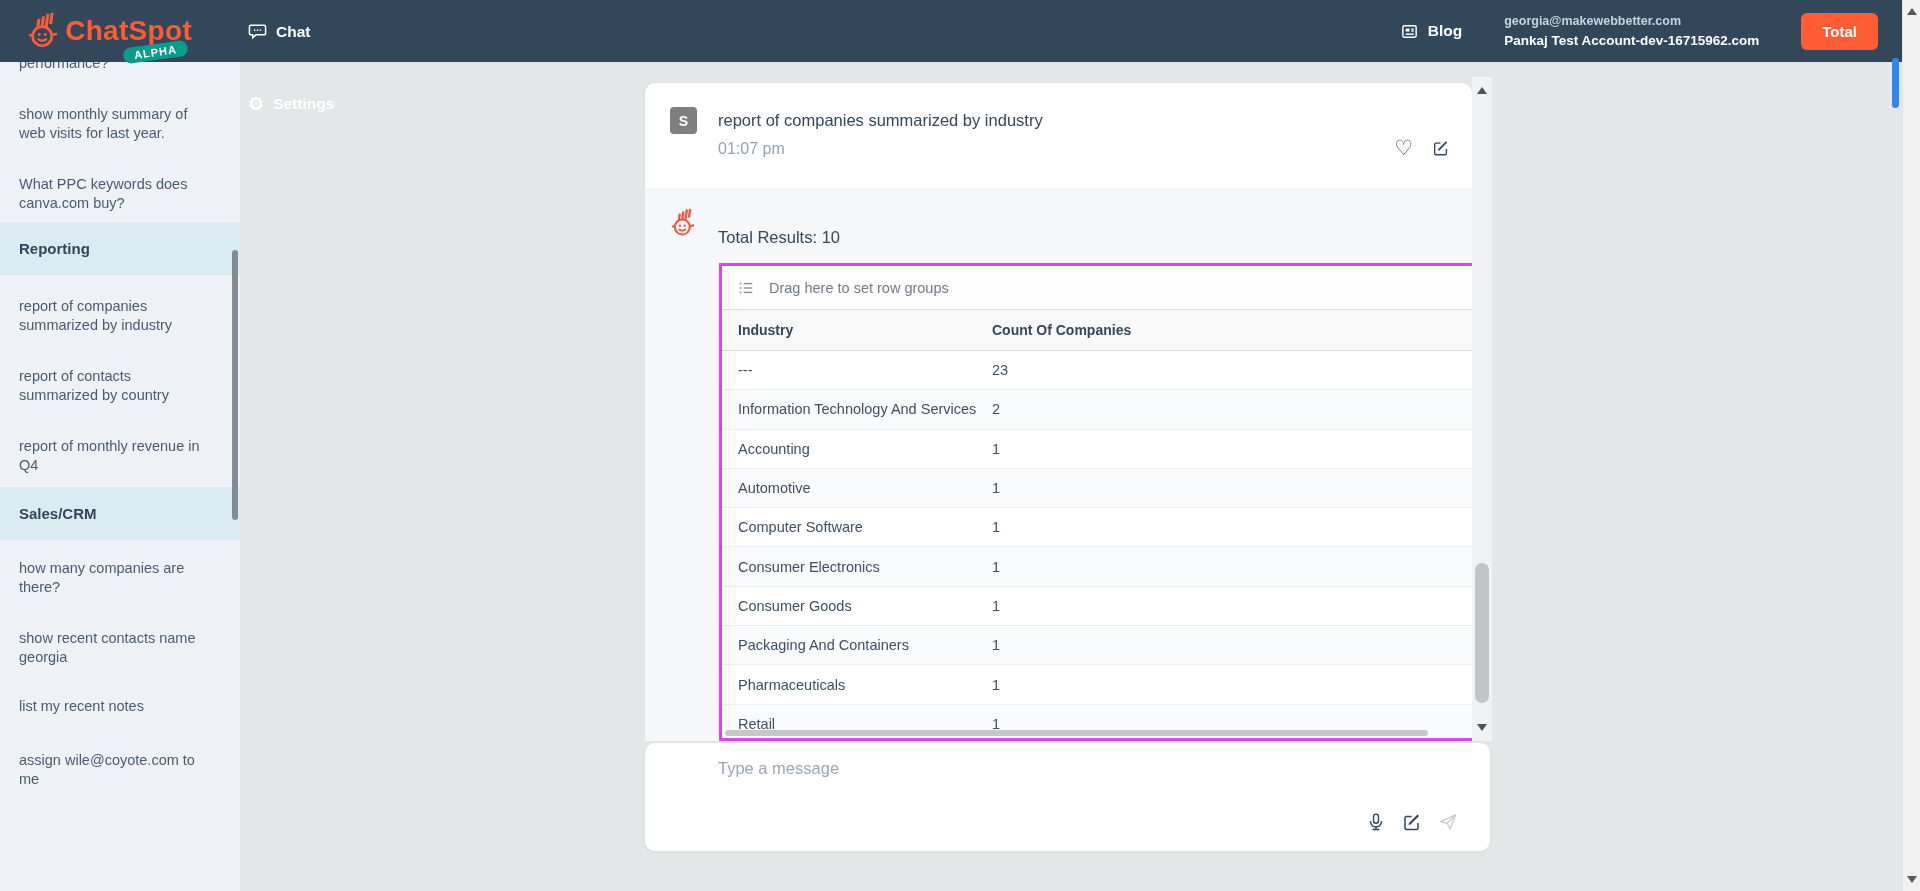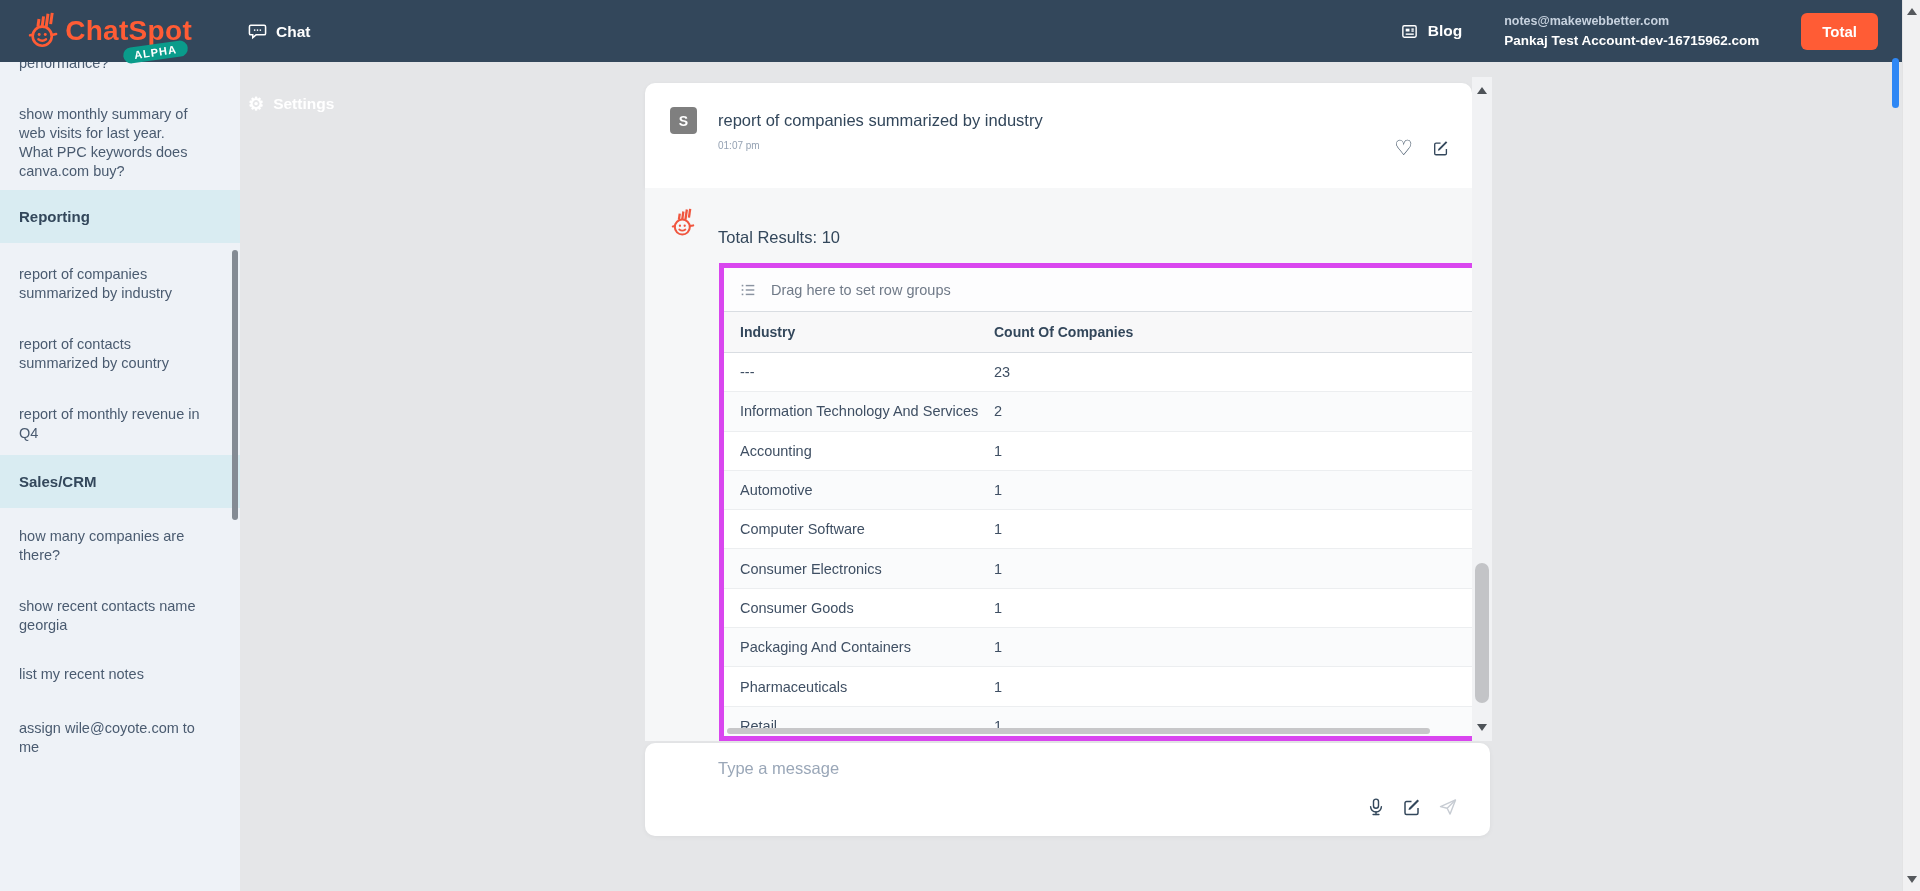--- a/index.html
+++ b/index.html
@@ -37,32 +37,32 @@
                        background:#848b94; border-radius:3px; }
 
   
   .thread { position:absolute; left:645px; top:83px; width:827px; height:658px; }
   .user-msg { position:absolute; left:0; top:0; width:827px; height:105px; background:#fff;
               border-radius:10px 10px 0 0; box-shadow:0 1px 4px rgba(0,0,0,.05); }
   .user-avatar { position:absolute; left:25px; top:24px; width:27px; height:27px; background:#7f7f7f;
                  border-radius:4px; color:#fff; font-weight:bold; font-size:14px;
                  display:flex; align-items:center; justify-content:center; }
   .user-text { position:absolute; left:73px; top:28px; font-size:16.5px; color:#33475b; }
-  .user-time { position:absolute; left:73px; top:57px; font-size:10px; color:#95a2b3; }
+  .user-time { position:absolute; left:73px; top:57px; font-size:16px; color:#95a2b3; }
   .msg-actions { position:absolute; right:22px; top:56px; display:flex; gap:19px; align-items:center; }
   .heart-glyph { font-size:21px; color:#33475b; line-height:18px; cursor:pointer; }
   .icon-18 { width:18px; height:18px; cursor:pointer; }
 
   .bot-msg { position:absolute; left:0; top:105px; width:827px; height:553px;
              background:#f6f7f8; overflow:hidden; }
   .bot-avatar { position:absolute; left:23px; top:20px; width:30px; height:30px; }
   .total-results { position:absolute; left:73px; top:40px; font-size:16.5px; color:#33475b; }
 
   .grid-box { position:absolute; left:74px; top:75px; width:875px; height:478px; background:#fff;
-              border:5px solid #d946ef; overflow:hidden; }
+              border:3px solid #d946ef; overflow:hidden; }
   .drop-zone { height:44px; border-bottom:1px solid #d9dde2; display:flex; align-items:center;
                padding-left:15px; gap:14px; color:#707a88; font-size:14.5px; background:#fdfdfe; }
   .drop-zone svg { width:18px; height:18px; }
   .grid-header { height:41px; background:#f8f8f9; border-bottom:1px solid #d9dde2; display:flex;
                  align-items:center; font-weight:bold; font-size:14px; color:#33475b; }
   .cell.c1 { width:270px; padding-left:16px; }
   .cell.c2 { flex:1; }
   .grid-row { height:39.3px; display:flex; align-items:center; font-size:14.5px; color:#3f4f63;
               border-bottom:1px solid #eceef0; background:#fff; }
   .grid-row.even { background:#fafbfc; }
@@ -72,21 +72,21 @@
   
   .chat-scroll { position:absolute; left:1472px; top:77px; width:20px; height:664px; background:#f1f2f4; }
   .chat-scroll .thumb { position:absolute; top:486px; left:3px; width:14px; height:140px;
                         background:#c3c4c7; border-radius:7px; }
   .tri-up, .tri-down { position:absolute; left:5px; width:0; height:0;
                        border-left:5px solid transparent; border-right:5px solid transparent; }
   .tri-up   { top:10px; border-bottom:7px solid #4e5358; }
   .tri-down { bottom:10px; border-top:7px solid #4e5358; }
 
   
-  .input-card { position:absolute; left:645px; top:743px; width:845px; height:93px; background:#fff;
+  .input-card { position:absolute; left:645px; top:743px; width:845px; height:108px; background:#fff;
                 border-radius:10px; box-shadow:0 1px 5px rgba(0,0,0,.05); }
   .input-card textarea { position:absolute; left:73px; top:16px; width:640px; height:70px; border:none;
                 outline:none; resize:none; background:transparent; font-family:inherit;
                 font-size:16.5px; color:#33475b; }
   .input-card textarea::placeholder { color:#9aa7b8; }
   .input-icons { position:absolute; right:32px; bottom:19px; display:flex; gap:16px; align-items:center; }
   .icon-20 { width:20px; height:20px; cursor:pointer; }
 
   
   .win-scroll { position:absolute; right:0; top:0; width:18px; height:891px; background:#f1f1f2;
@@ -154,31 +154,31 @@
         <svg viewBox="0 0 20 20" fill="none" stroke="#fff" stroke-width="1.5">
           <rect x="3" y="4" width="14" height="12" rx="1.5"></rect>
           <rect x="6" y="7" width="4" height="3" fill="#fff" stroke="none"></rect>
           <line x1="12" y1="7.5" x2="14.5" y2="7.5"></line>
             <line x1="12" y1="9.5" x2="14.5" y2="9.5"></line>
           <line x1="6" y1="12.8" x2="14.5" y2="12.8"></line>
         </svg>
         <span>Blog</span>
       </div>
       <div class="account">
-        <div class="email">notes@makewebbetter.com</div>
+        <div class="email">georgia@makewebbetter.com</div>
         <div class="name">Pankaj Test Account-dev-16715962.com</div>
       </div>
       <button class="logout-btn">Total</button>
     </div>
   </header>
 
   <aside class="sidebar">
     <div id="sidebar-list">
         <div class="side-item" style="margin-bottom: 32px; margin-top: -8px;">performance?</div>
-        <div class="side-item" style="">show monthly summary of web visits for last year.</div>
+        <div class="side-item" style="margin-bottom: 32px;">show monthly summary of web visits for last year.</div>
         <div class="side-item" style="margin-bottom: 9px;">What PPC keywords does canva.com buy?</div>
         <div class="side-cat" style="margin-bottom: 22px;">Reporting</div>
         <div class="side-item" style="margin-bottom: 32px;">report of companies summarized by industry</div>
         <div class="side-item" style="margin-bottom: 32px;">report of contacts summarized by country</div>
         <div class="side-item" style="margin-bottom: 12px;">report of monthly revenue in Q4</div>
         <div class="side-cat" style="margin-bottom: 19px;">Sales/CRM</div>
         <div class="side-item" style="margin-bottom: 32px;">how many companies are there?</div>
         <div class="side-item" style="margin-bottom: 30px;">show recent contacts name georgia</div>
         <div class="side-item" style="margin-bottom: 35px;">list my recent notes</div>
         <div class="side-item" style="margin-bottom: 0px;">assign wile@coyote.com to me</div>

